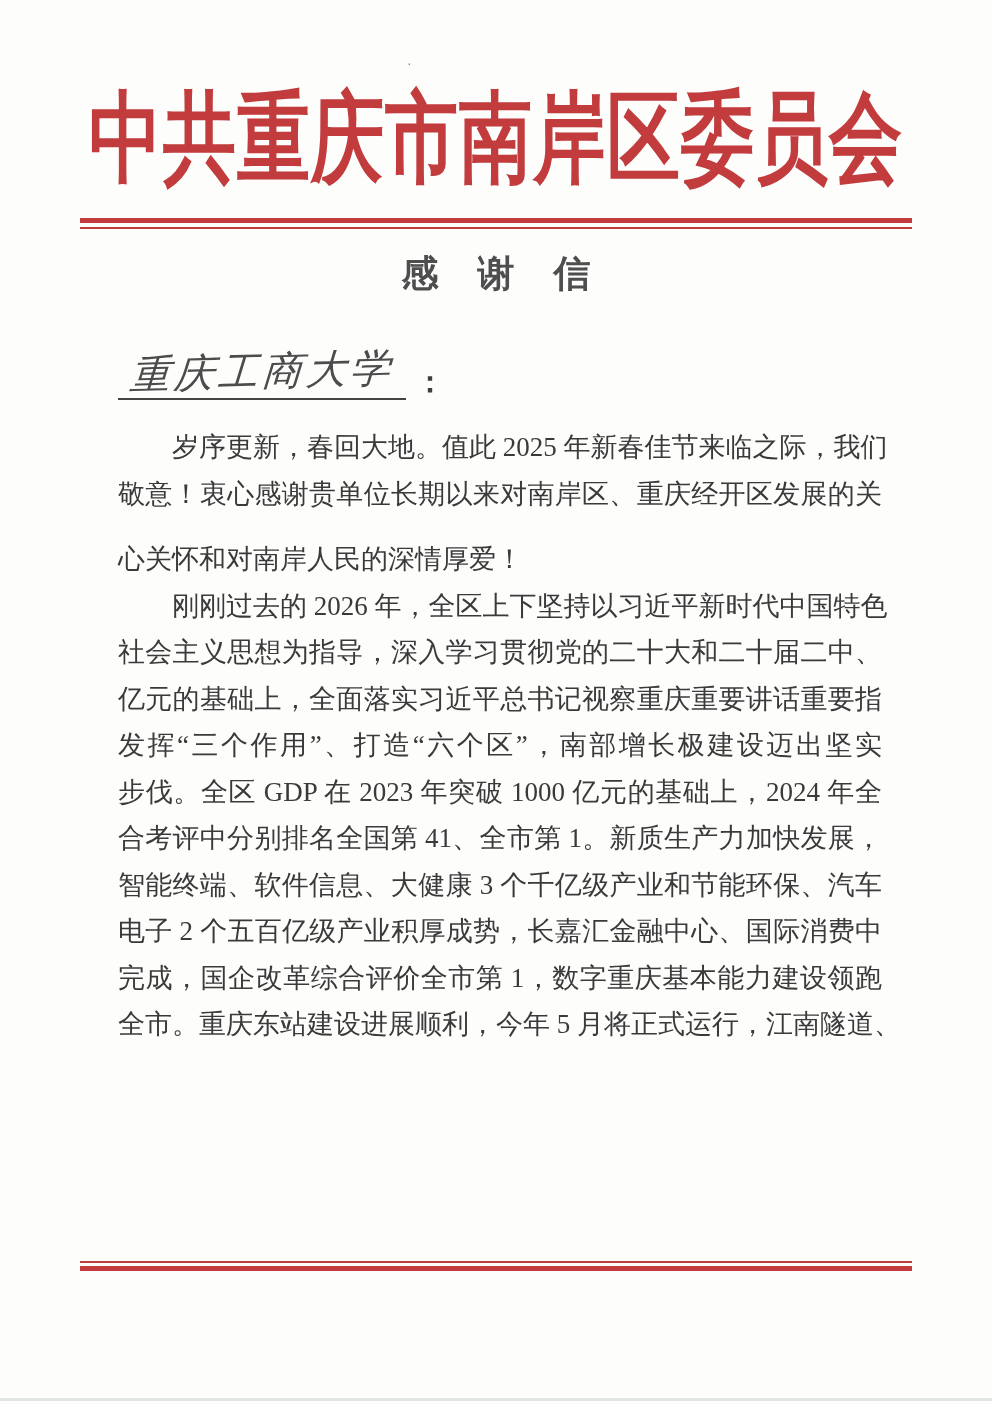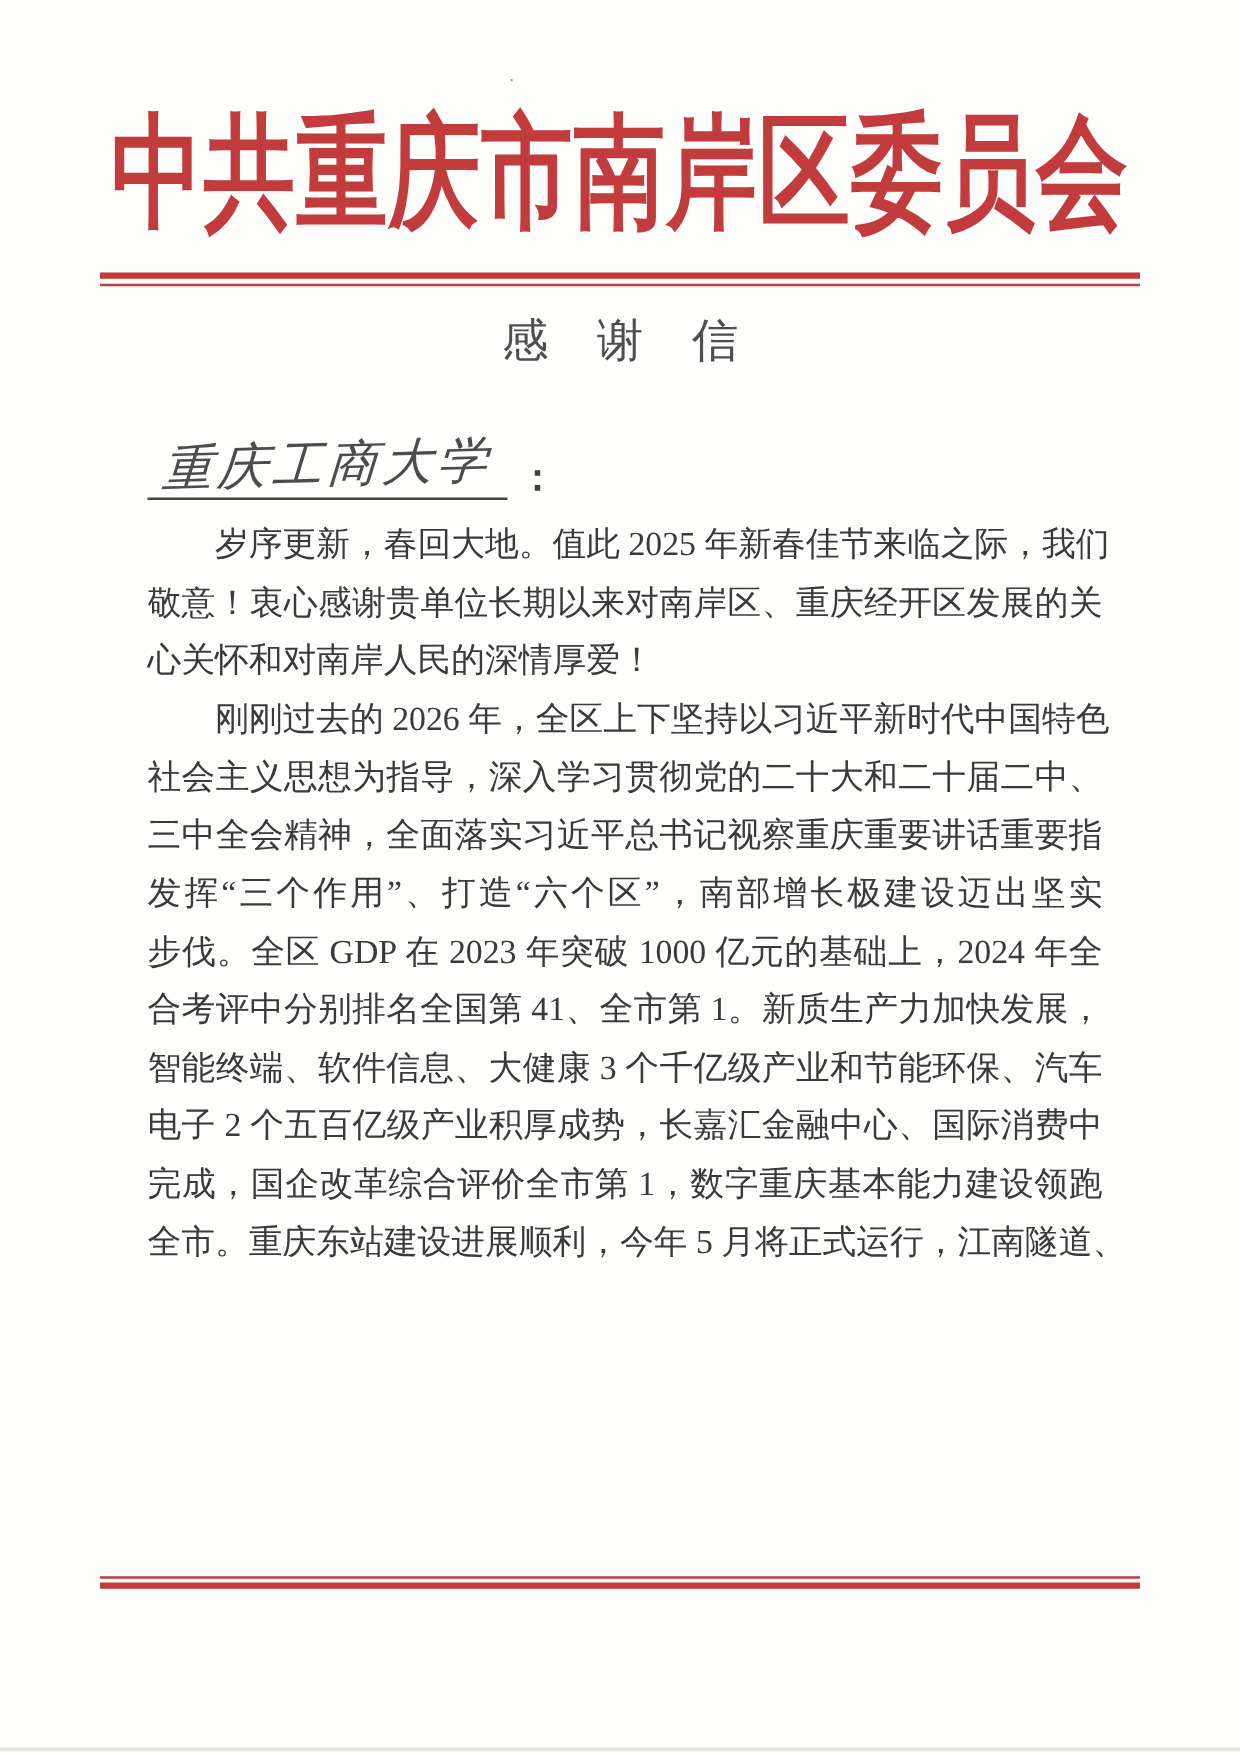--- a/index.html
+++ b/index.html
@@ -36,21 +36,21 @@
   .rule-bottom .rule-thin{height:2px;background:var(--accent);}
   .rule-bottom .rule-thick{height:5px;background:var(--accent);margin-top:3px;}
   
   .doc-title{
     position:absolute;
     top:252px;left:0;width:992px;
     box-sizing:border-box;
     text-align:center;
     font-size:37px;
     line-height:44px;
-    font-weight:400;
+    font-weight:700;
     color:#4e4e4e;
     letter-spacing:39px;
     padding-left:39px;
     white-space:nowrap;
   }
   
   .salutation{position:absolute;top:348px;left:0;width:992px;height:60px;}
   .recipient-underline{
     position:absolute;
     left:118px;top:0;
@@ -71,34 +71,34 @@
   .salutation-colon{
     position:absolute;
     left:415px;top:14px;
     font-size:30px;
     font-weight:bold;
     color:#3f3f3f;
   }
   
   .letter-body{
     position:absolute;
-    top:412px;left:118px;width:764px;
+    top:424px;left:118px;width:764px;
     font-size:27px;
     color:var(--body-ink);
   }
   .body-line{
     height:46.5px;
     line-height:46.5px;
     white-space:nowrap;
     text-align:justify;
     text-align-last:justify;
     text-justify:inter-ideograph;
   }
   .body-line.indent{text-indent:2em;}
-  .body-line.short{text-align-last:left;}
+  .body-line.short{text-align-last:left;margin-top:19px;}
   
   .scan-speck{
     position:absolute;top:60px;left:406px;
     width:7px;height:9px;
     color:#8a8a8a;font-size:11px;line-height:9px;
     font-family:"DejaVu Sans Mono", monospace;
   }
   .scan-bottom-edge{
     position:absolute;bottom:3px;left:0;width:992px;height:3px;
     background:#e2e6e3;
@@ -126,21 +126,21 @@
     </div>
     <span class="salutation-colon">：</span>
   </div>
 
   <div class="letter-body">
     <div class="body-line indent">岁序更新，春回大地。值此 2025 年新春佳节来临之际，我们</div>
     <div class="body-line">敬意！衷心感谢贵单位长期以来对南岸区、重庆经开区发展的关</div>
     <div class="body-line short">心关怀和对南岸人民的深情厚爱！</div>
     <div class="body-line indent">刚刚过去的 2026 年，全区上下坚持以习近平新时代中国特色</div>
     <div class="body-line">社会主义思想为指导，深入学习贯彻党的二十大和二十届二中、</div>
-    <div class="body-line">三中全会精神，全面落实习近平总书记视察重庆重要讲话重要指</div>
+    <div class="body-line">亿元的基础上，全面落实习近平总书记视察重庆重要讲话重要指</div>
     <div class="body-line">发挥“三个作用”、打造“六个区”，南部增长极建设迈出坚实</div>
     <div class="body-line">步伐。全区 GDP 在 2023 年突破 1000 亿元的基础上，2024 年全</div>
     <div class="body-line">合考评中分别排名全国第 41、全市第 1。新质生产力加快发展，</div>
     <div class="body-line">智能终端、软件信息、大健康 3 个千亿级产业和节能环保、汽车</div>
     <div class="body-line">电子 2 个五百亿级产业积厚成势，长嘉汇金融中心、国际消费中</div>
     <div class="body-line">完成，国企改革综合评价全市第 1，数字重庆基本能力建设领跑</div>
     <div class="body-line">全市。重庆东站建设进展顺利，今年 5 月将正式运行，江南隧道、</div>
   </div>
 
   <div class="rule rule-bottom">

